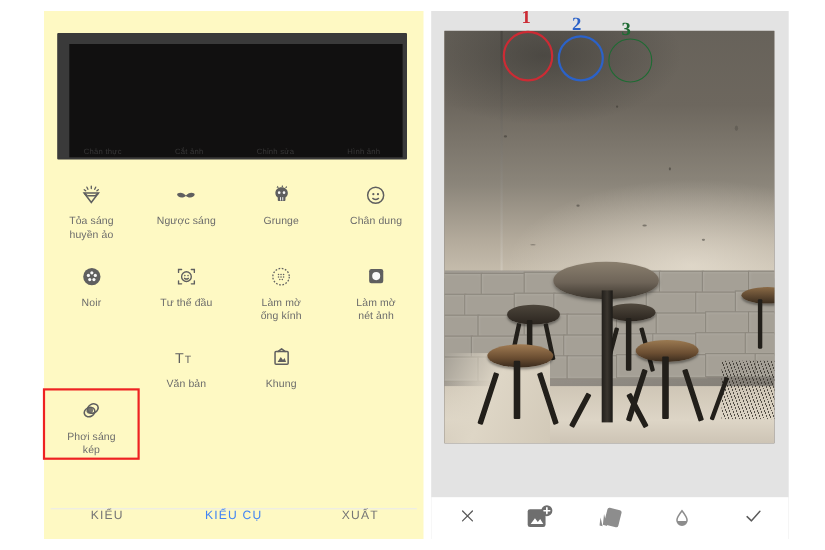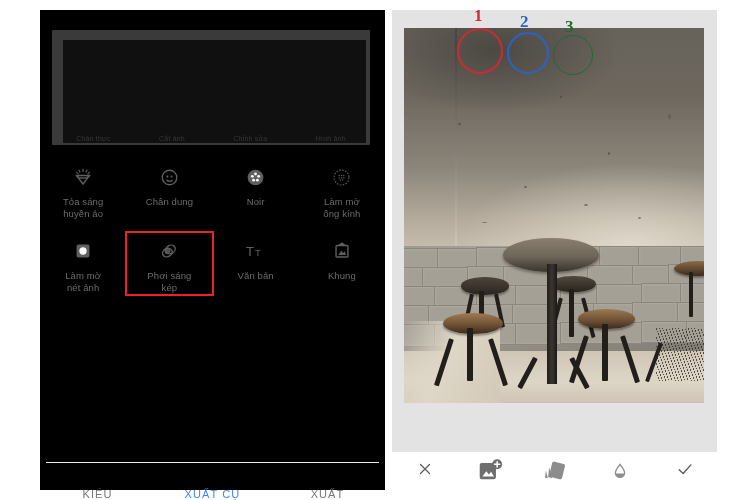--- a/index.html
+++ b/index.html
@@ -21,21 +21,21 @@
     background: #ffffff;
   }
 
   
   #left-panel {
     position: absolute;
     left: 40px;
     top: 10px;
     width: 345px;
     height: 480px;
-    background: #000000;
+    background: #fef9c3;
   }
 
   
   #preview-area {
     position: absolute;
     left: 12px;
     top: 20px;
     width: 318px;
     height: 115px;
     background: #3a3a3a;
@@ -85,20 +85,21 @@
     flex-direction: column;
     align-items: center;
     justify-content: flex-start;
     height: 63px;
     padding-top: 6px;
     box-sizing: border-box;
   }
   .tool-cell.highlighted {
     outline: 2px solid #ee2222;
     outline-offset: -1px;
+    margin-top: 48px;
   }
   .tool-icon {
     width: 26px;
     height: 26px;
     display: flex;
     align-items: center;
     justify-content: center;
     color: #5f5f5f;
     margin-bottom: 6px;
   }
@@ -121,21 +122,21 @@
     height: 1px;
     background: #ececec;
   }
   #tab-bar {
     position: absolute;
     left: 0;
     top: 453px;
     width: 345px;
     height: 37px;
     display: flex;
-    align-items: flex-end;
+    align-items: flex-start;
   }
   .tab-item {
     flex: 1;
     text-align: center;
     font-size: 11px;
     letter-spacing: 1.1px;
     color: #757575;
   }
   .tab-item.active { color: #4285f4; }
 
@@ -305,21 +306,42 @@
           </svg>
         </span>
         <span class="tool-label" style="white-space:pre-line">Tỏa sáng
 huyền ảo</span>
       </div>
 
 
 
 
 
-
+      <div class="tool-cell">
+        <span class="tool-icon">
+          <svg width="24" height="24" viewBox="0 0 24 24" fill="currentColor">
+            <path d="M12 12.8 c-1.3 -1.5 -3.1 -2.6 -5.1 -2.6 c-1.6 0 -2.9 0.7 -2.9 1.7 c0 1.4 2 2.6 4.2 2.6 c1.6 0 3 -0.6 3.8 -1.4 c0.8 0.8 2.2 1.4 3.8 1.4 c2.2 0 4.2 -1.2 4.2 -2.6 c0 -1 -1.3 -1.7 -2.9 -1.7 c-2 0 -3.8 1.1 -5.1 2.6 Z"></path>
+          </svg>
+        </span>
+        <span class="tool-label" style="white-space:pre-line">Ngược sáng</span>
+      </div>
+
+      <div class="tool-cell">
+        <span class="tool-icon">
+          <svg width="22" height="22" viewBox="0 0 24 24" fill="currentColor">
+            <path d="M12 4.5 c-3.6 0 -6.2 2.5 -6.2 5.8 c0 2 1 3.6 2.4 4.5 l0 2.4 c0 0.6 0.5 1.1 1.1 1.1 h5.4 c0.6 0 1.1 -0.5 1.1 -1.1 l0 -2.4 c1.4 -0.9 2.4 -2.5 2.4 -4.5 c0 -3.3 -2.6 -5.8 -6.2 -5.8 Z"></path>
+            <path d="M7 5 L8 3 L9.4 5 Z M12 4.3 L12.5 2.2 L13.6 4.4 Z M15.4 5 L17 3.2 L17.2 5.4 Z"></path>
+            <circle cx="9.6" cy="10" r="1.3" fill="#f7f7f7"></circle>
+            <circle cx="14.4" cy="10" r="1.3" fill="#f7f7f7"></circle>
+            <rect x="10.4" y="14.4" width="0.9" height="3.4" fill="#f7f7f7"></rect>
+            <rect x="12.7" y="14.4" width="0.9" height="3.4" fill="#f7f7f7"></rect>
+          </svg>
+        </span>
+        <span class="tool-label" style="white-space:pre-line">Grunge</span>
+      </div>
 
 
       <div class="tool-cell">
         <span class="tool-icon">
           <svg width="23" height="23" viewBox="0 0 24 24" fill="none" stroke="currentColor" stroke-width="1.4">
             <circle cx="12" cy="12" r="7.6"></circle>
             <circle cx="9.8" cy="11" r="1.05" fill="currentColor" stroke="none"></circle>
             <circle cx="14.2" cy="11" r="1.05" fill="currentColor" stroke="none"></circle>
             <path d="M9.3 15 Q12 17 14.7 15" stroke-linecap="round"></path>
           </svg>
@@ -334,20 +356,32 @@
             <circle cx="12" cy="8.4" r="1.5" fill="#f7f7f7"></circle>
             <circle cx="15.3" cy="10.8" r="1.5" fill="#f7f7f7"></circle>
             <circle cx="14" cy="14.8" r="1.5" fill="#f7f7f7"></circle>
             <circle cx="10" cy="14.8" r="1.5" fill="#f7f7f7"></circle>
             <circle cx="8.7" cy="10.8" r="1.5" fill="#f7f7f7"></circle>
           </svg>
         </span>
         <span class="tool-label" style="white-space:pre-line">Noir</span>
       </div>
 
+      <div class="tool-cell">
+        <span class="tool-icon">
+          <svg width="23" height="23" viewBox="0 0 24 24" fill="none" stroke="currentColor" stroke-width="1.3">
+            <path d="M4.5 8 V5.2 H7.4 M16.6 5.2 H19.5 V8 M19.5 16 V18.8 H16.6 M7.4 18.8 H4.5 V16" stroke-linecap="round"></path>
+            <circle cx="12" cy="12" r="4.6"></circle>
+            <circle cx="10.5" cy="11" r="0.75" fill="currentColor" stroke="none"></circle>
+            <circle cx="13.5" cy="11" r="0.75" fill="currentColor" stroke="none"></circle>
+            <path d="M10.2 13.6 Q12 15 13.8 13.6" stroke-linecap="round"></path>
+          </svg>
+        </span>
+        <span class="tool-label" style="white-space:pre-line">Tư thế đầu</span>
+      </div>
 
       <div class="tool-cell">
         <span class="tool-icon">
           <svg width="23" height="23" viewBox="0 0 24 24" fill="none" stroke="currentColor" stroke-width="1.2">
             <circle cx="12" cy="12" r="7.8" stroke-dasharray="1.6 1.5"></circle>
             <circle cx="9.6" cy="10" r="0.75" fill="currentColor" stroke="none"></circle>
             <circle cx="12" cy="10" r="0.75" fill="currentColor" stroke="none"></circle>
             <circle cx="14.4" cy="10" r="0.75" fill="currentColor" stroke="none"></circle>
             <circle cx="9.6" cy="12.4" r="0.75" fill="currentColor" stroke="none"></circle>
             <circle cx="12" cy="12.4" r="0.75" fill="currentColor" stroke="none"></circle>
@@ -402,21 +436,21 @@
           </svg>
         </span>
         <span class="tool-label" style="white-space:pre-line">Khung</span>
       </div>
 
     </div>
 
     <div id="tab-divider"></div>
     <div id="tab-bar">
       <div class="tab-item">KIỂU</div>
-      <div class="tab-item active">XUẤT CỤ</div>
+      <div class="tab-item active">KIỂU CỤ</div>
       <div class="tab-item">XUẤT</div>
     </div>
   </div>
 
   <div id="right-panel">
 
     <div id="photo">
       <div class="wall-upper">
         <span class="wall-speck" style="left:18%;top:42%;width:3px;height:2px;"></span>
         <span class="wall-speck" style="left:52%;top:30%;width:2px;height:2px;"></span>

